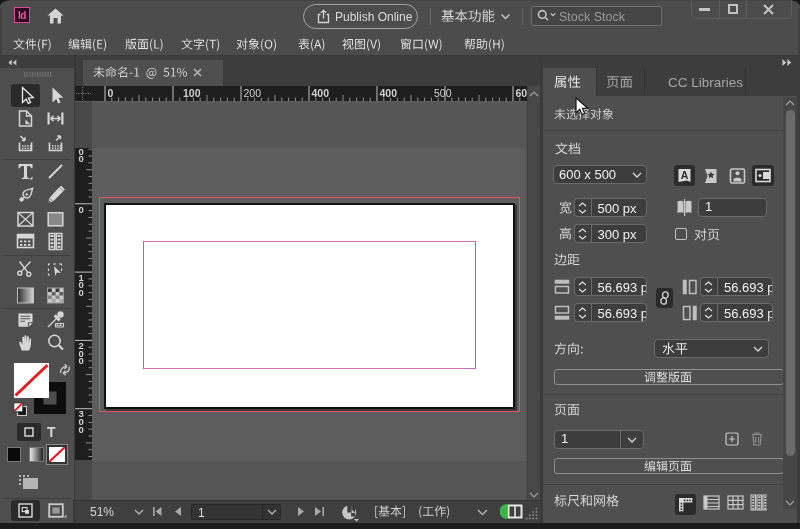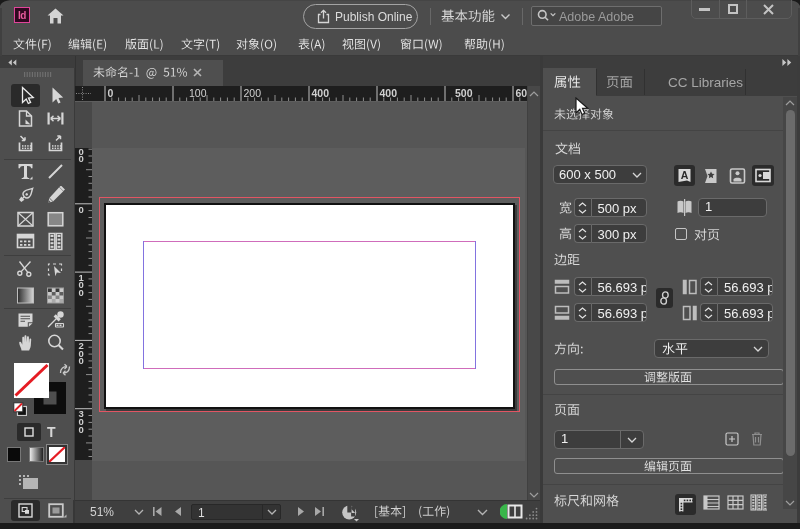--- a/index.html
+++ b/index.html
@@ -42,21 +42,21 @@
     </div>
 <svg class="abs" style="left:500px;top:13px" width="11" height="7" viewBox="0 0 11 7" fill="none" stroke="#c9c9c9" stroke-width="1.4">
       <path d="M1.5 1.5 L5.5 5.5 L9.5 1.5"></path>
     </svg>
 <div class="abs" style="left:531px;top:6px;width:131px;height:20px;border:1px solid #6e6e6e;border-radius:2px;background:#454545"></div>
 <svg class="abs" style="left:537px;top:9px" width="20" height="13" viewBox="0 0 19 12" fill="none" stroke="#c5c5c5" stroke-width="1.5">
 <circle cx="5" cy="5" r="3.6"></circle>
       <path d="M7.7 7.7 L10.5 10.5"></path>
       <path d="M13 4 l2.2 2.2 L17.4 4" stroke-width="1.2"></path>
     </svg>
-<div class="txt" style="left:559px;top:9.5px;font-size:12.5px;color:#9b9b9b">Adobe Adobe</div>
+<div class="txt" style="left:559px;top:9.5px;font-size:12.5px;color:#9b9b9b">Stock Stock</div>
 <div class="abs" style="left:690.5px;top:-5px;width:101px;height:24px;border:1px solid #5d5d5d;border-radius:5px"></div>
 <div class="abs" style="left:718.5px;top:0;width:1px;height:19px;background:#5d5d5d"></div>
 <div class="abs" style="left:745.5px;top:0;width:1px;height:19px;background:#5d5d5d"></div>
 <div class="abs" style="left:699px;top:8px;width:11px;height:3px;background:#c3c3c3"></div>
 <div class="abs" style="left:728px;top:4px;width:10px;height:10px;border:2px solid #c3c3c3"></div>
 <svg class="abs" style="left:763px;top:3.5px" width="11" height="11" viewBox="0 0 11 11" stroke="#c3c3c3" stroke-width="2">
       <path d="M1 1 L10 10 M10 1 L1 10"></path>
     </svg>
 <div class="abs" style="left:0;top:32px;width:800px;height:24px;background:#4c4c4c;border-bottom:1px solid #3a3a3a"></div>
 <div style="position:absolute;top:37.5px;left:13px;line-height:0">
@@ -233,25 +233,25 @@
       <rect x="396.7" y="11.5" width="1" height="3.5" fill="#8e8e8e"></rect>
       <rect x="403.5" y="9" width="1" height="6" fill="#8e8e8e"></rect>
       <rect x="410.3" y="11.5" width="1" height="3.5" fill="#8e8e8e"></rect>
       <rect x="417.1" y="11.5" width="1" height="3.5" fill="#8e8e8e"></rect>
       <rect x="423.9" y="11.5" width="1" height="3.5" fill="#8e8e8e"></rect>
       <rect x="430.7" y="11.5" width="1" height="3.5" fill="#8e8e8e"></rect>
       <rect x="437.5" y="0" width="1" height="15" fill="#c0c0c0"></rect>
       <rect x="444.3" y="11.5" width="1" height="3.5" fill="#8e8e8e"></rect>
     </svg>
 <div class="txt" style="left:107.5px;top:87px;font-size:10.5px;font-weight:bold;color:#d0d0d0">0</div>
-<div class="txt" style="left:189px;top:87px;font-size:10.5px;font-weight:normal;color:#d0d0d0">100</div>
+<div class="txt" style="left:183px;top:87px;font-size:10.5px;font-weight:bold;color:#d0d0d0">100</div>
 <div class="txt" style="left:243.5px;top:87px;font-size:10.5px;font-weight:normal;color:#d0d0d0">200</div>
 <div class="txt" style="left:311.5px;top:87px;font-size:10.5px;font-weight:bold;color:#d0d0d0">400</div>
 <div class="txt" style="left:379.5px;top:87px;font-size:10.5px;font-weight:bold;color:#d0d0d0">400</div>
-<div class="txt" style="left:455px;top:87px;font-size:10.5px;font-weight:bold;color:#d0d0d0">500</div>
+<div class="txt" style="left:434px;top:87px;font-size:10.5px;font-weight:normal;color:#d0d0d0">500</div>
 <div class="txt" style="left:515.5px;top:87px;font-size:10.5px;font-weight:bold;color:#d0d0d0">600</div>
 <svg class="abs" style="left:75px;top:148px" width="17" height="312" viewBox="0 0 17 312">
       <rect x="13.5" y="0.7" width="3.5" height="1" fill="#8e8e8e"></rect>
       <rect x="13.5" y="7.5" width="3.5" height="1" fill="#8e8e8e"></rect>
       <rect x="13.5" y="14.3" width="3.5" height="1" fill="#8e8e8e"></rect>
       <rect x="11" y="21.2" width="6" height="1" fill="#8e8e8e"></rect>
       <rect x="13.5" y="28.0" width="3.5" height="1" fill="#8e8e8e"></rect>
       <rect x="13.5" y="34.8" width="3.5" height="1" fill="#8e8e8e"></rect>
       <rect x="13.5" y="41.6" width="3.5" height="1" fill="#8e8e8e"></rect>
       <rect x="13.5" y="48.5" width="3.5" height="1" fill="#8e8e8e"></rect>

